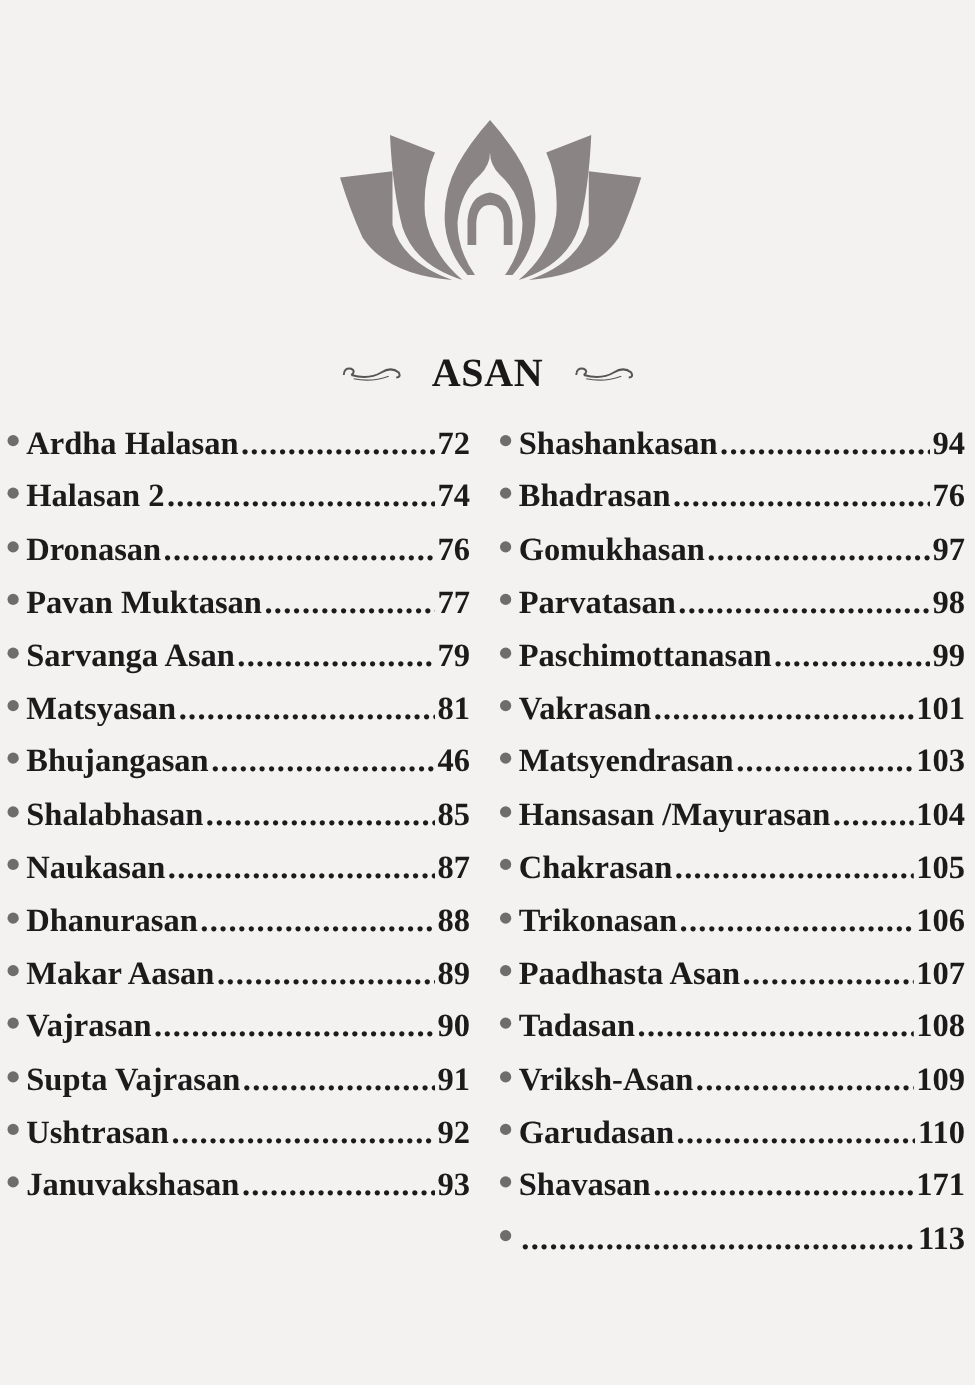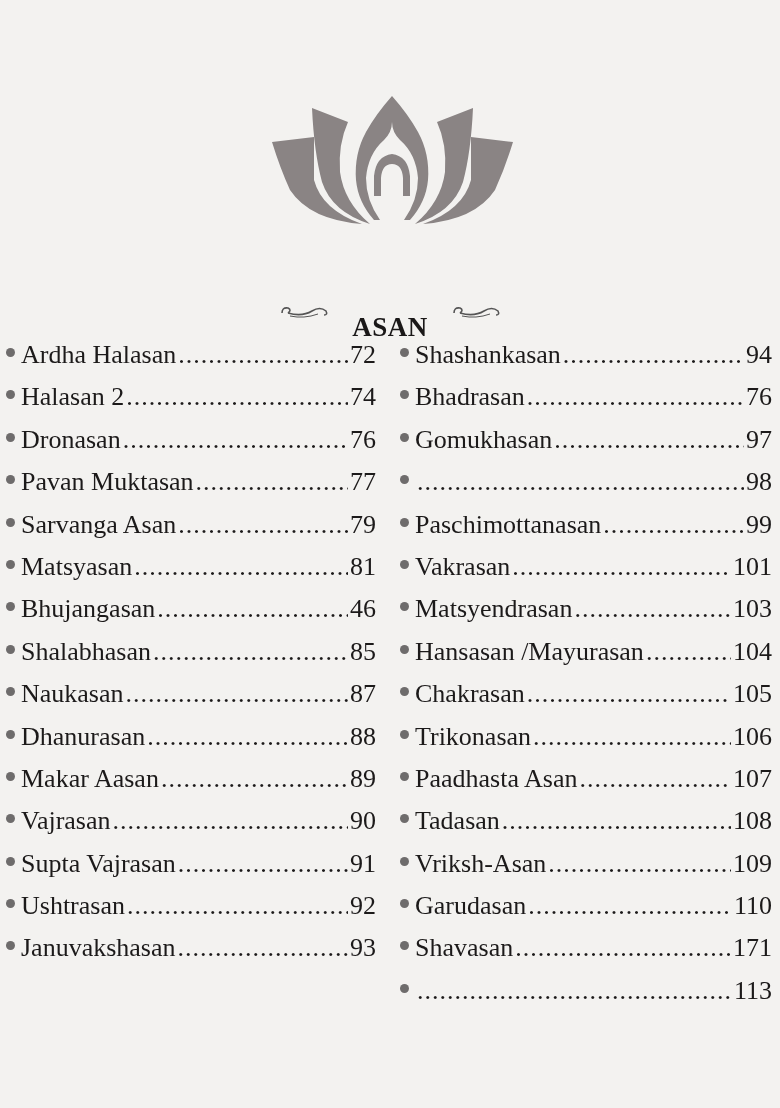--- a/index.html
+++ b/index.html
@@ -11,31 +11,31 @@
     position: relative;
   }
   .lotus {
     position: absolute; left: 270px; top: 92px; width: 245px; height: 135px;
   }
   .heading {
     position: absolute; left: 0; top: 280px; width: 780px;
     display: flex; justify-content: center; align-items: center; gap: 22px;
   }
   .heading .title {
-    font-size: 27px; font-weight: bold; letter-spacing: 0.5px; color: #1a1818; margin-top: 32px;
+    font-size: 32px; font-weight: bold; letter-spacing: 0.5px; color: #1a1818;
   }
   .swirl { width: 52px; height: 18px; }
   .col {
     position: absolute; top: 340px; width: 378px;
   }
   .col.left { left: 6px; width: 370px; }
   .col.right { left: 400px; width: 372px; }
   .entry {
     display: flex; align-items: baseline; height: 42.4px;
-    font-size: 26px; font-weight: normal; white-space: nowrap;
+    font-size: 26px; font-weight: bold; white-space: nowrap;
   }
   .bullet {
     display: inline-block; width: 9px; height: 9px; border-radius: 50%;
     background: #6e6c6c; margin-right: 6px; transform: translateY(-6px);
     flex: 0 0 auto;
   }
   .name { flex: 0 0 auto; }
   .dots {
     flex: 1 1 auto; overflow: hidden; margin: 0 2px;
     letter-spacing: 1px; color: #1c1a1a;
@@ -184,20 +184,21 @@
       <span class="page">76</span>
     </div>
   <div class="entry">
       <span class="bullet"></span>
       <span class="name">Gomukhasan</span>
       <span class="dots"></span>
       <span class="page">97</span>
     </div>
   <div class="entry">
       <span class="bullet"></span>
+      <span class="name">Parvatasan</span>
       <span class="dots"></span>
       <span class="page">98</span>
     </div>
   <div class="entry">
       <span class="bullet"></span>
       <span class="name">Paschimottanasan</span>
       <span class="dots"></span>
       <span class="page">99</span>
     </div>
   <div class="entry">

